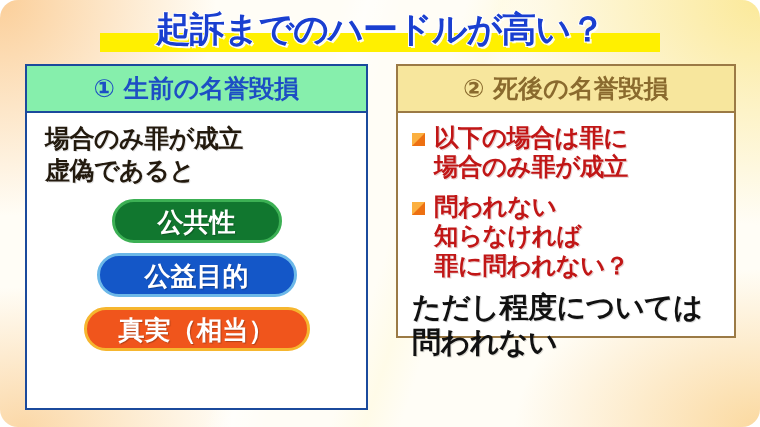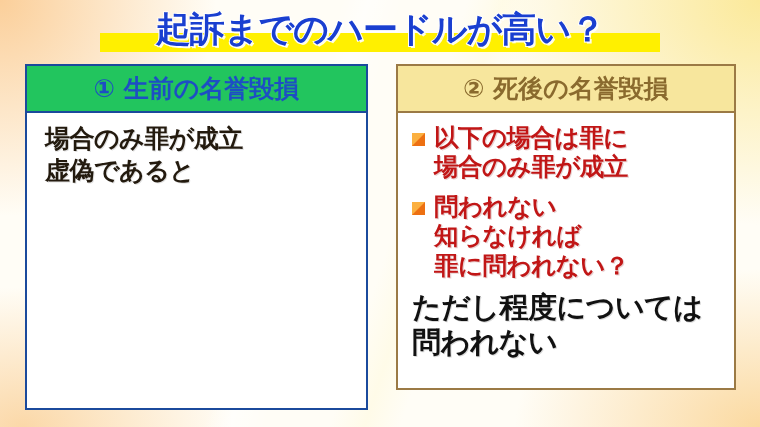--- a/index.html
+++ b/index.html
@@ -26,20 +26,21 @@
         rgba(255,255,255,0) 52%,
         rgba(255,250,225,0.65) 56%,
         rgba(255,255,255,0) 60%),
       
       radial-gradient(ellipse 300px 300px at 0% 0%, #fbcf9a 0%, rgba(251,207,154,0) 72%),
       radial-gradient(ellipse 360px 300px at 100% 0%, #fbe99a 0%, rgba(251,233,154,0) 75%),
       radial-gradient(ellipse 300px 200px at 3% 100%, #fbd8a8 0%, rgba(251,216,168,0) 70%),
       radial-gradient(ellipse 340px 220px at 100% 100%, #fbd9a0 0%, rgba(251,217,160,0) 72%),
       #fffdf6;
     overflow: hidden;
+    border-radius: 18px;
   }
 
   
   #title-wrap {
     position: absolute;
     left: 0;
     top: 4px;
     width: 760px;
     height: 52px;
   }
@@ -80,36 +81,36 @@
     left: 25px;
     top: 64px;
     width: 343px;
     height: 346px;
     border: 2px solid #1b4a9c;
   }
   #panel-right {
     left: 396px;
     top: 64px;
     width: 340px;
-    height: 326px;
+    height: 274px;
     border: 2px solid #9b7a45;
   }
 
   .panel-header {
     box-sizing: border-box;
     width: 100%;
     text-align: center;
     font-size: 25px;
     font-weight: 700;
     white-space: nowrap;
   }
   #panel-left .panel-header {
     height: 47px;
     line-height: 45px;
-    background: #22c55e;
+    background: #86efac;
     border-bottom: 2px solid #1b4a9c;
     color: #1d4ec4;
     letter-spacing: 0px;
   }
   #panel-right .panel-header {
     height: 47px;
     line-height: 45px;
     background: #f7e69d;
     border-bottom: 2px solid #9b7a45;
     color: #8a6a2e;
@@ -204,20 +205,25 @@
     <div id="title-text">起訴までのハードルが高い？</div>
   </div>
 
   <div class="panel" id="panel-left">
     <div class="panel-header">① 生前の名誉毀損</div>
     <div class="panel-body">
       <div id="left-lead">
         <div>場合のみ罪が成立</div>
         <div>虚偽であると</div>
       </div>
+      <div id="pill-list">
+        <div class="pill green">公共性</div>
+        <div class="pill blue">公益目的</div>
+        <div class="pill orange">真実（相当）</div>
+      </div>
     </div>
   </div>
 
   <div class="panel" id="panel-right">
     <div class="panel-header">② 死後の名誉毀損</div>
     <div class="panel-body">
 
       <div class="bullet-row">
         <span class="bullet-marker"></span>
         <div class="bullet-text">

